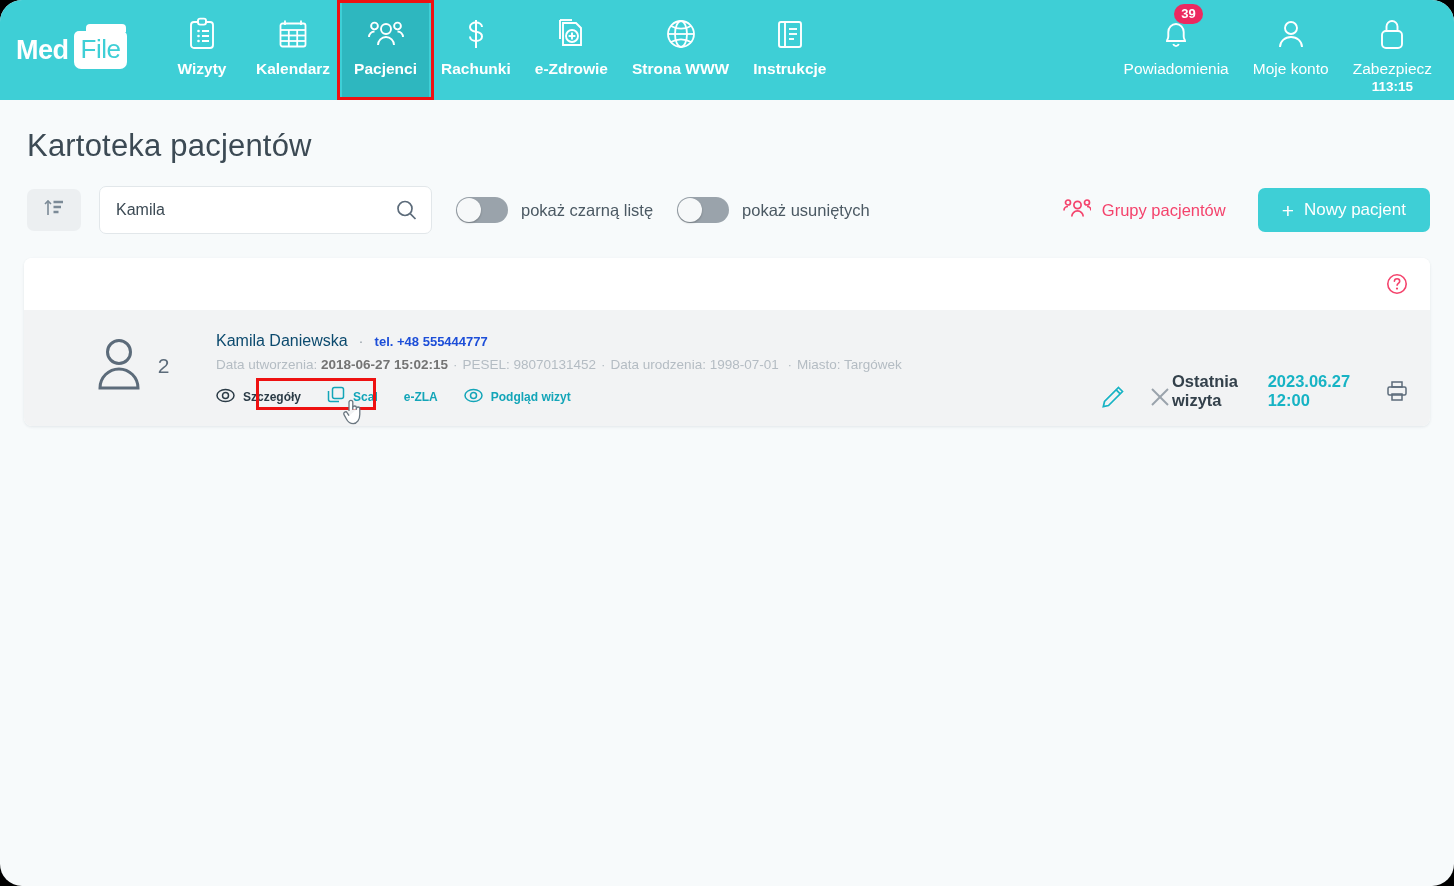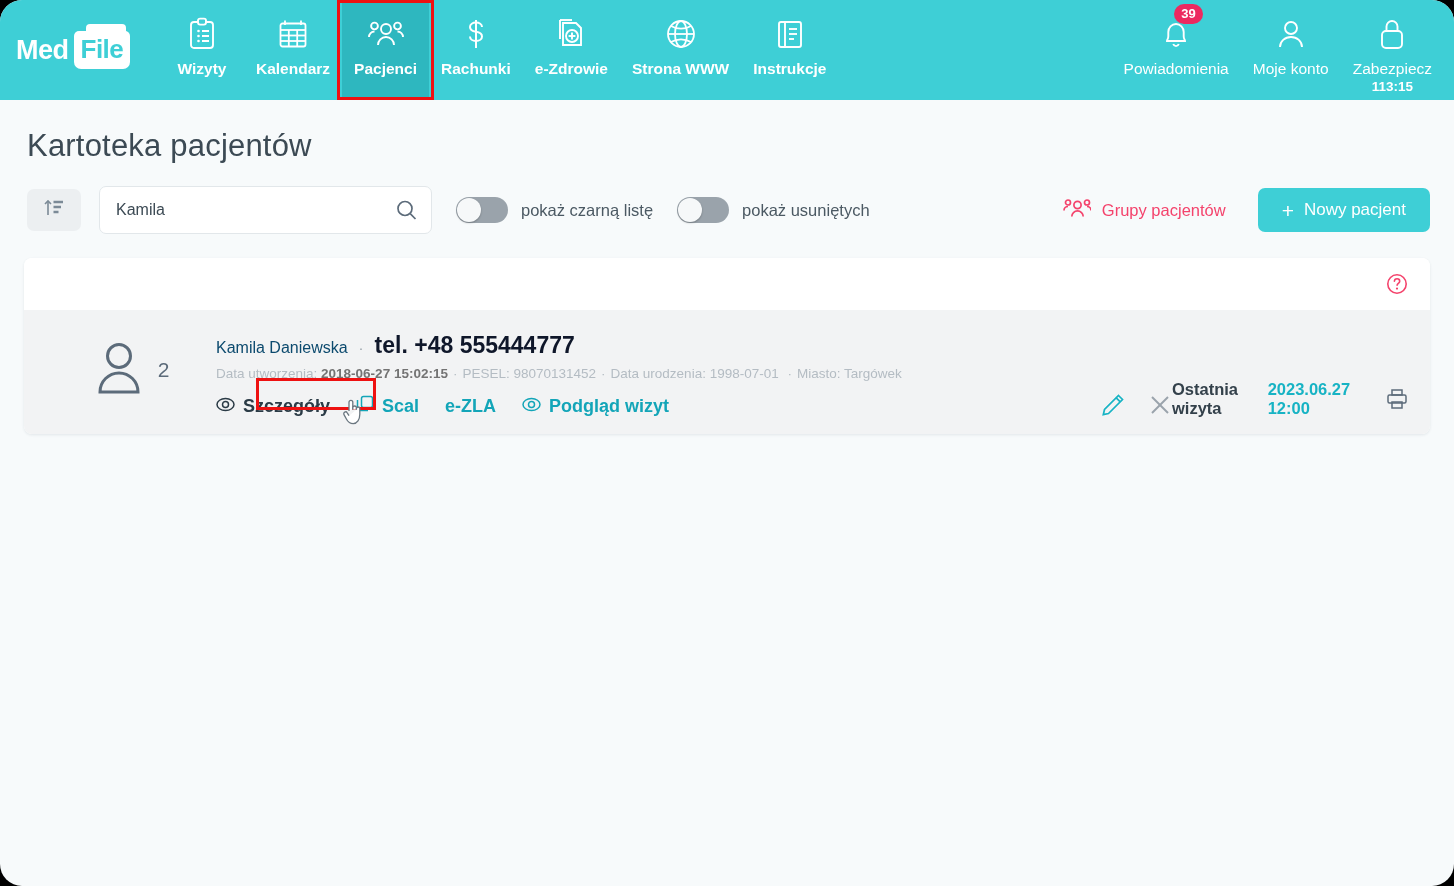--- a/index.html
+++ b/index.html
@@ -44,21 +44,21 @@
   .logo-folder::before {
     content: "";
     position: absolute;
     top: -7px; left: 12px;
     width: 40px; height: 8px;
     background: #ffffff;
     border-radius: 4px 4px 0 0;
   }
   .logo-folder span {
     position: relative;
-    font-size: 26px; font-weight: bold; color: #3ecfd6;
+    font-size: 26px; font-weight: normal; color: #3ecfd6;
     letter-spacing: -0.5px;
   }
 
   .navitems { display: flex; align-items: flex-start; flex: 0 0 auto; font-weight: bold; }
   .navitem {
     width: auto;
     min-width: 84px;
     padding: 12px 12px 0 12px;
     height: 100px;
     display: flex; flex-direction: column; align-items: center;
@@ -209,37 +209,37 @@
   }
   .avatar-count {
     font-size: 21px; color: #5c6b7a; margin-left: 13px;
   }
   .info-cell { flex: 1; padding-top: 2px; }
   .pname-line { display: flex; align-items: baseline; }
   .pname {
     font-size: 16px; color: #0c4a6e;
   }
   .dot-sep { color: #9aa3ab; margin: 0 11px; font-size: 15px; }
-  .ptel { font-size: 23px; color: #0f172a; font-weight: bold; }
+  .ptel { font-size: 13px; color: #1d4ed8; font-weight: bold; }
   .meta-line {
     margin-top: 7px;
     font-size: 13.5px; color: #b4bcc3;
     white-space: nowrap;
   }
   .meta-line b { color: #737373; }
   .meta-dot { margin: 0 5px; }
 
   .actions-line {
     margin-top: 14px;
     display: flex; align-items: center;
     position: relative;
   }
   .action {
     display: flex; align-items: center;
-    color: #13a5b8; font-size: 18px; font-weight: bold;
+    color: #13a5b8; font-size: 12px; font-weight: bold;
     margin-right: 26px; cursor: pointer;
   }
   .action .alabel { margin-left: 8px; }
   .action.hovered { color: #2b3b46; }
   .action.plain .alabel { margin-left: 0; }
 
   .right-cell {
     width: 330px;
     display: flex; flex-direction: row; align-items: flex-end;
     padding-top: 2px;

